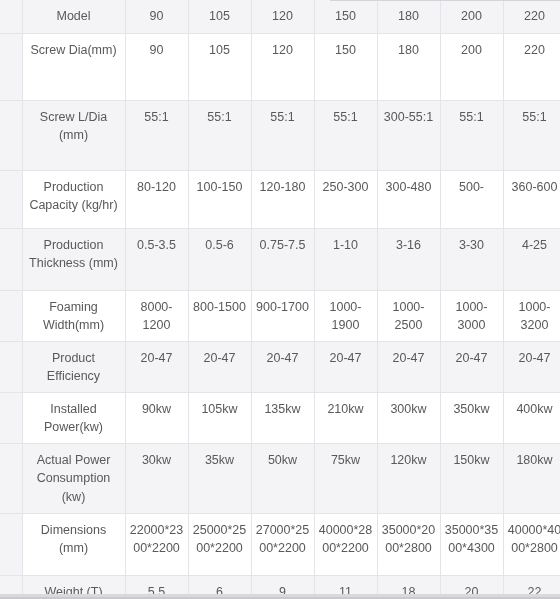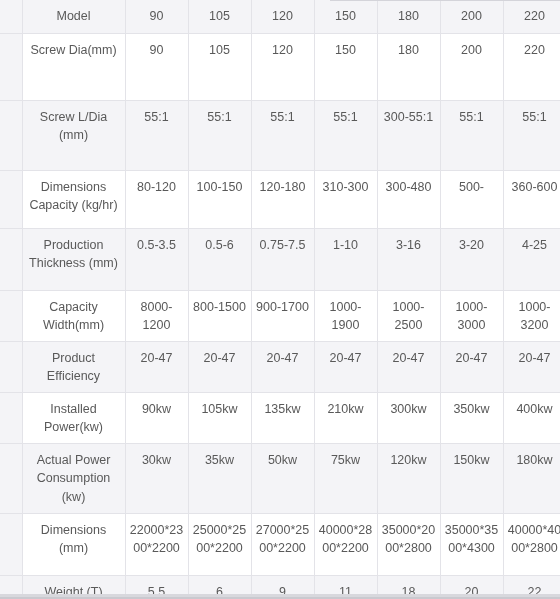--- a/index.html
+++ b/index.html
@@ -126,43 +126,43 @@
           <td class="val-cell">55:1</td>
           <td class="val-cell">55:1</td>
           <td class="val-cell">55:1</td>
           <td class="val-cell">55:1</td>
           <td class="val-cell">300-55:1</td>
           <td class="val-cell">55:1</td>
           <td class="val-cell">55:1</td>
         </tr>
         <tr class="band-plain" style="height: 58px;">
           <td class="gutter"></td>
-          <td class="label-cell">Dimensions Capacity (kg/hr)</td>
+          <td class="label-cell">Production Capacity (kg/hr)</td>
           <td class="val-cell">80-120</td>
           <td class="val-cell">100-150</td>
           <td class="val-cell">120-180</td>
-          <td class="val-cell">310-300</td>
+          <td class="val-cell">250-300</td>
           <td class="val-cell">300-480</td>
           <td class="val-cell">500-</td>
           <td class="val-cell">360-600</td>
         </tr>
         <tr class="band-shade" style="height: 62px;">
           <td class="gutter"></td>
           <td class="label-cell">Production Thickness (mm)</td>
           <td class="val-cell">0.5-3.5</td>
           <td class="val-cell">0.5-6</td>
           <td class="val-cell">0.75-7.5</td>
           <td class="val-cell">1-10</td>
           <td class="val-cell">3-16</td>
-          <td class="val-cell">3-20</td>
+          <td class="val-cell">3-30</td>
           <td class="val-cell">4-25</td>
         </tr>
         <tr class="band-plain" style="height: 50px;">
           <td class="gutter"></td>
-          <td class="label-cell">Capacity Width(mm)</td>
+          <td class="label-cell">Foaming Width(mm)</td>
           <td class="val-cell">8000-1200</td>
           <td class="val-cell">800-1500</td>
           <td class="val-cell">900-1700</td>
           <td class="val-cell">1000-1900</td>
           <td class="val-cell">1000-2500</td>
           <td class="val-cell">1000-3000</td>
           <td class="val-cell">1000-3200</td>
         </tr>
         <tr class="band-shade" style="height: 36px;">
           <td class="gutter"></td>

